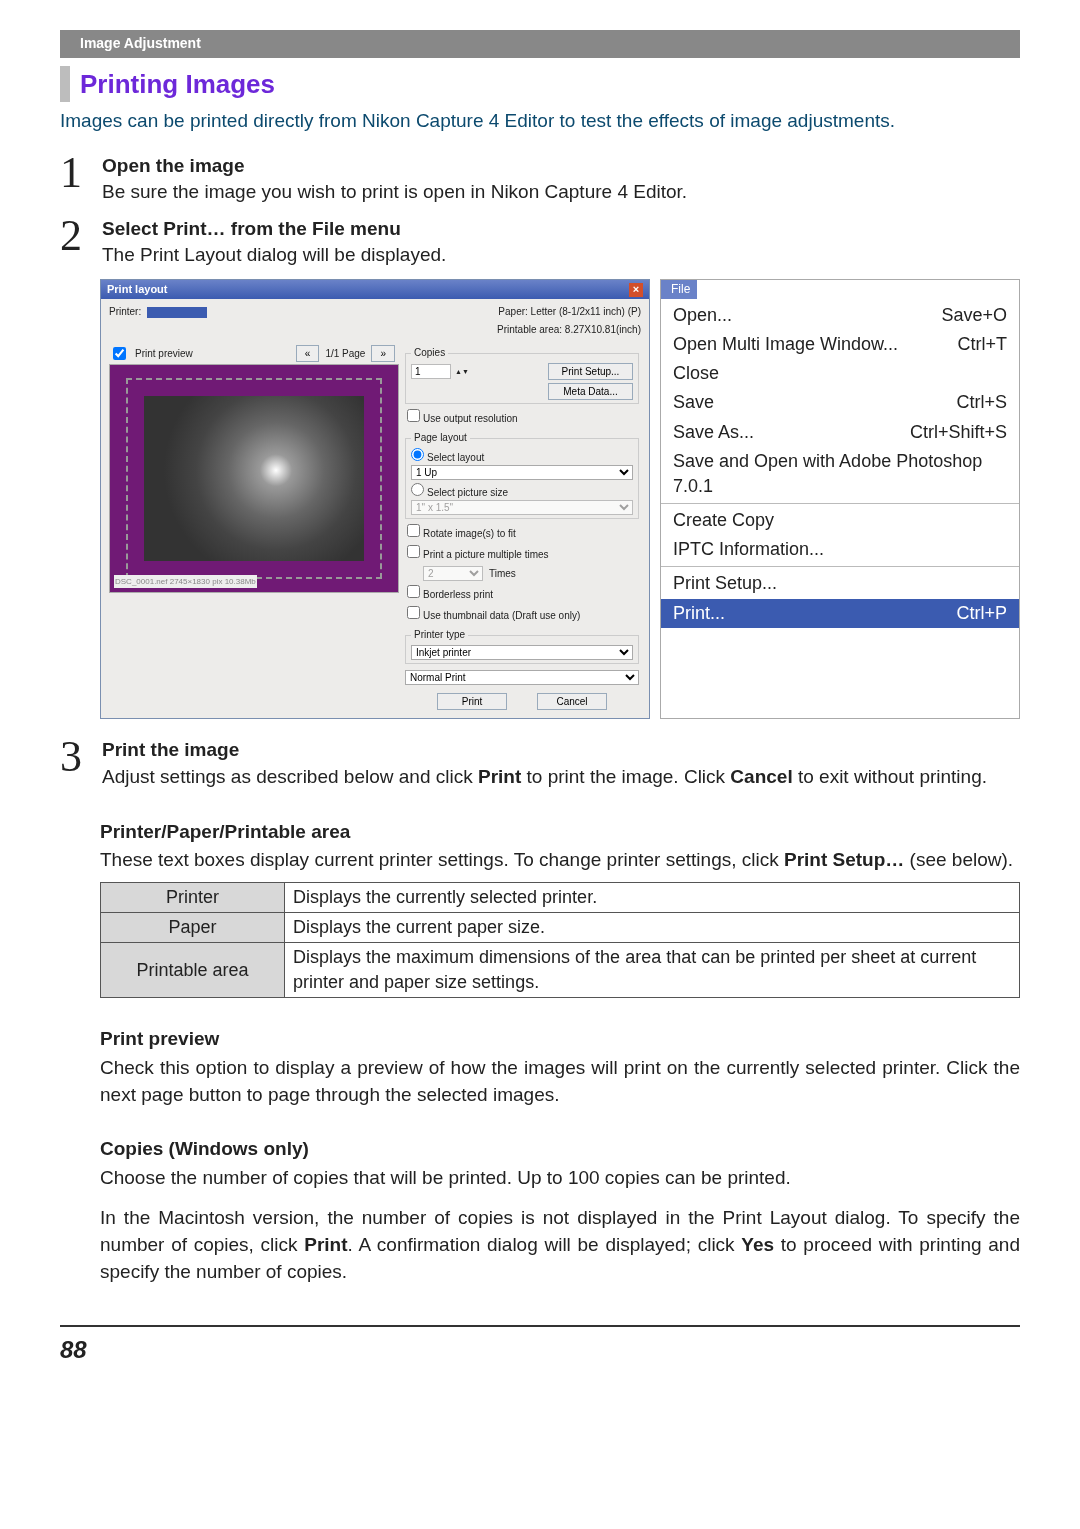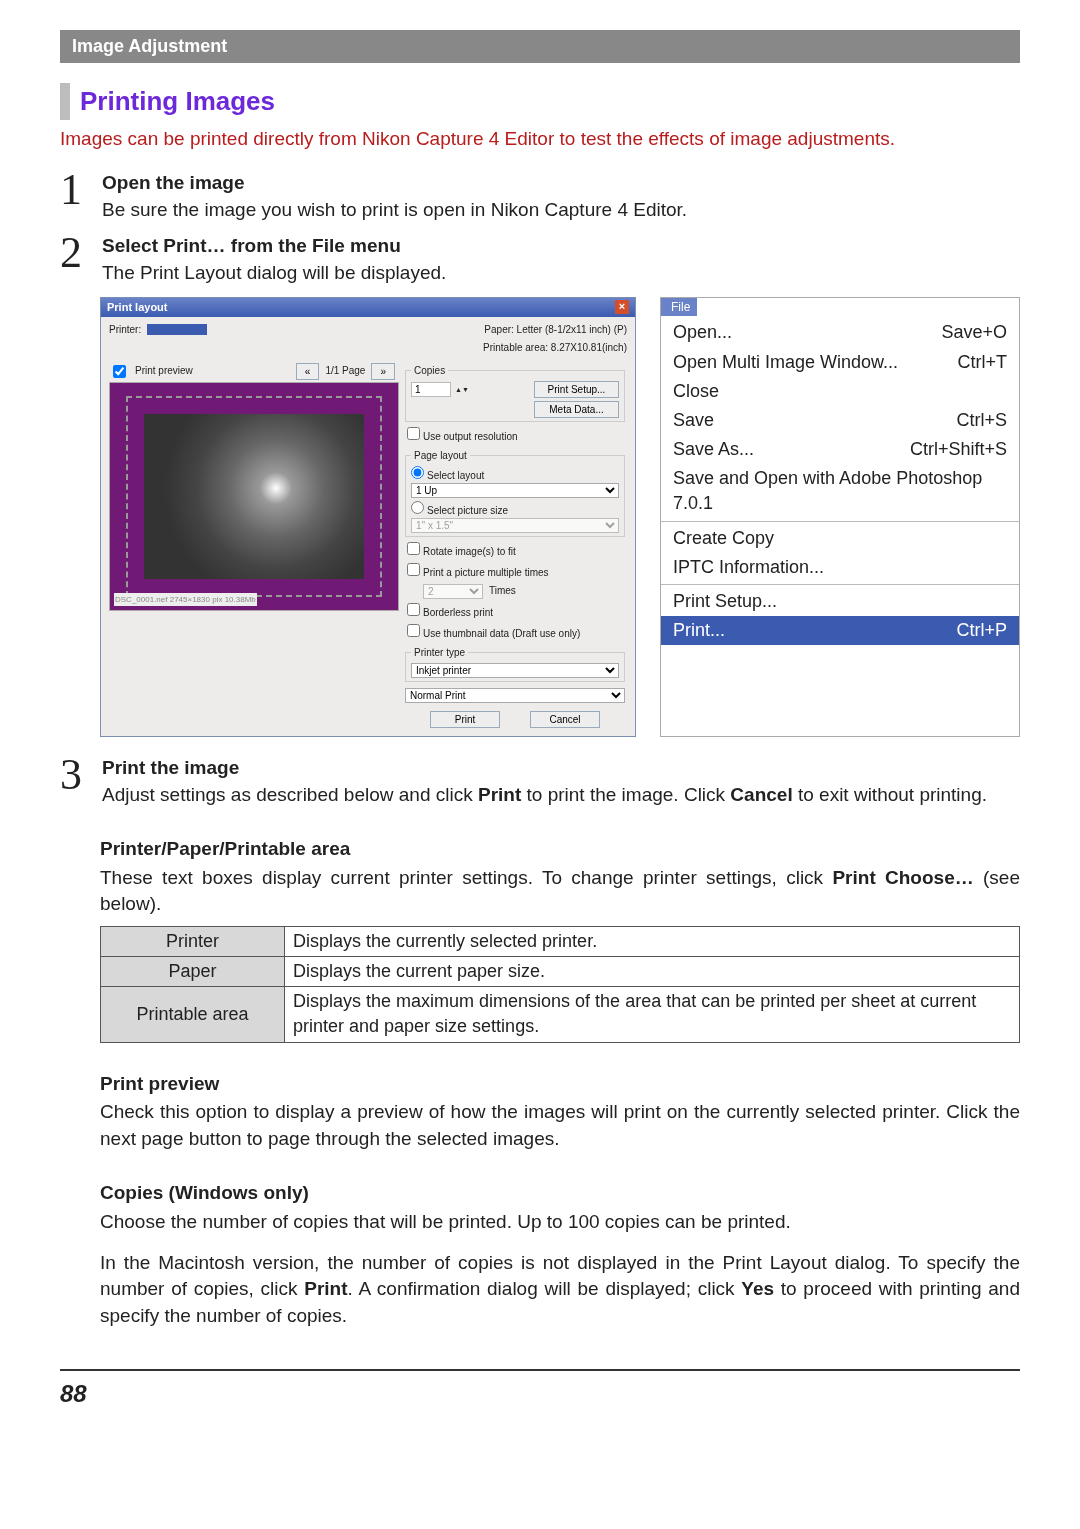--- a/index.html
+++ b/index.html
@@ -8,53 +8,53 @@
       background: #fff;
       width: 1080px;
       padding: 30px 60px;
       color: #222;
       font-size: 18px;
       line-height: 1.4;
     }
     .section-bar {
       background: #888;
       color: #fff;
-      padding: 4px 12px;
+      padding: 4px 20px;
       font-weight: 600;
-      font-size: 18px;
-      margin-bottom: 20px;
+      font-size: 14px;
+      margin-bottom: 8px;
     }
     .heading-primary {
       font-size: 26px;
       font-weight: 700;
       color: #6d28d9;
       margin-bottom: 6px;
       border-left: 10px solid #bdbdbd;
       padding-left: 10px;
     }
     .body-text {
       font-size: 19px;
       text-align: justify;
       margin-bottom: 18px;
-      color: #b91c1c;
+      color: #0c4a6e;
     }
     .step { display: flex; align-items: flex-start; margin-bottom: 10px; }
     .step-num {
       font-size: 44px;
       font-weight: 400;
       line-height: 0.9;
       margin-right: 8px;
       width: 34px;
       flex-shrink: 0;
       font-family: Georgia, serif;
     }
     .step-content { flex: 1; }
     .step-title { font-weight: 700; font-size: 19px; }
     .step-desc { font-size: 19px; }
-    .two-col { display: flex; gap: 24px; margin-top: 6px; margin-bottom: 18px; justify-content: center; }
+    .two-col { display: flex; gap: 10px; margin-top: 6px; margin-bottom: 18px; justify-content: center; }
     .col-left { flex: 1; }
     .col-right { width: 360px; border: 1px solid #aaa; background: #fff; }
 
     
     .dlg {
       border: 1px solid #7a8fb0;
       background: #edecea;
       font-size: 11px;
       color: #222;
     }
@@ -281,21 +281,21 @@
   <div class="step-content">
     <div class="step-title">Print the image</div>
     <div class="step-desc">
       <span>Adjust settings as described below and click </span><span class="bold">Print</span><span> to print the image. Click </span><span class="bold">Cancel</span><span> to exit without printing.</span>
     </div>
   </div>
 </div>
 
 <div class="sub-head">Printer/Paper/Printable area</div>
 <div class="sub-body">
-  <span>These text boxes display current printer settings. To change printer settings, click </span><span class="bold">Print Choose…</span><span> (see below).</span>
+  <span>These text boxes display current printer settings. To change printer settings, click </span><span class="bold">Print Setup…</span><span> (see below).</span>
 </div>
 
 <table class="info">
   <tbody>
       <tr>
     <td class="lab">Printer</td>
     <td>Displays the currently selected printer.</td>
   </tr>
   <tr>
     <td class="lab">Paper</td>

